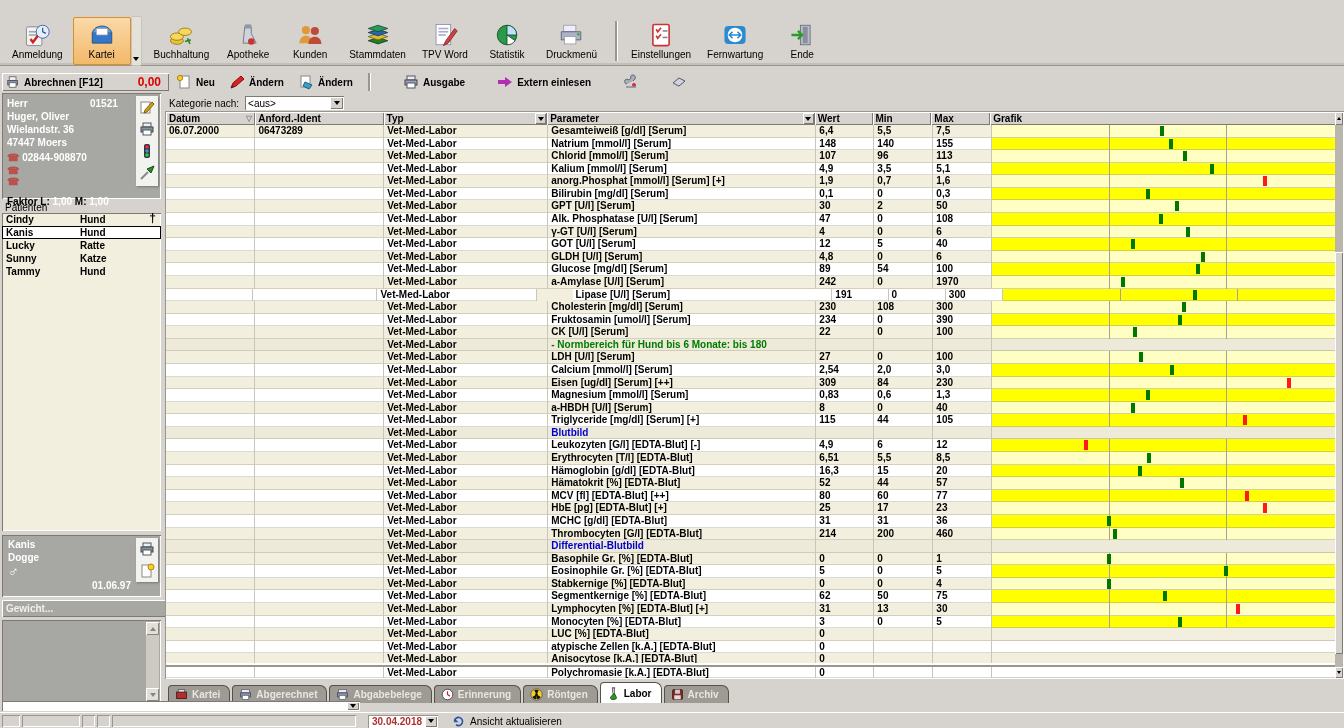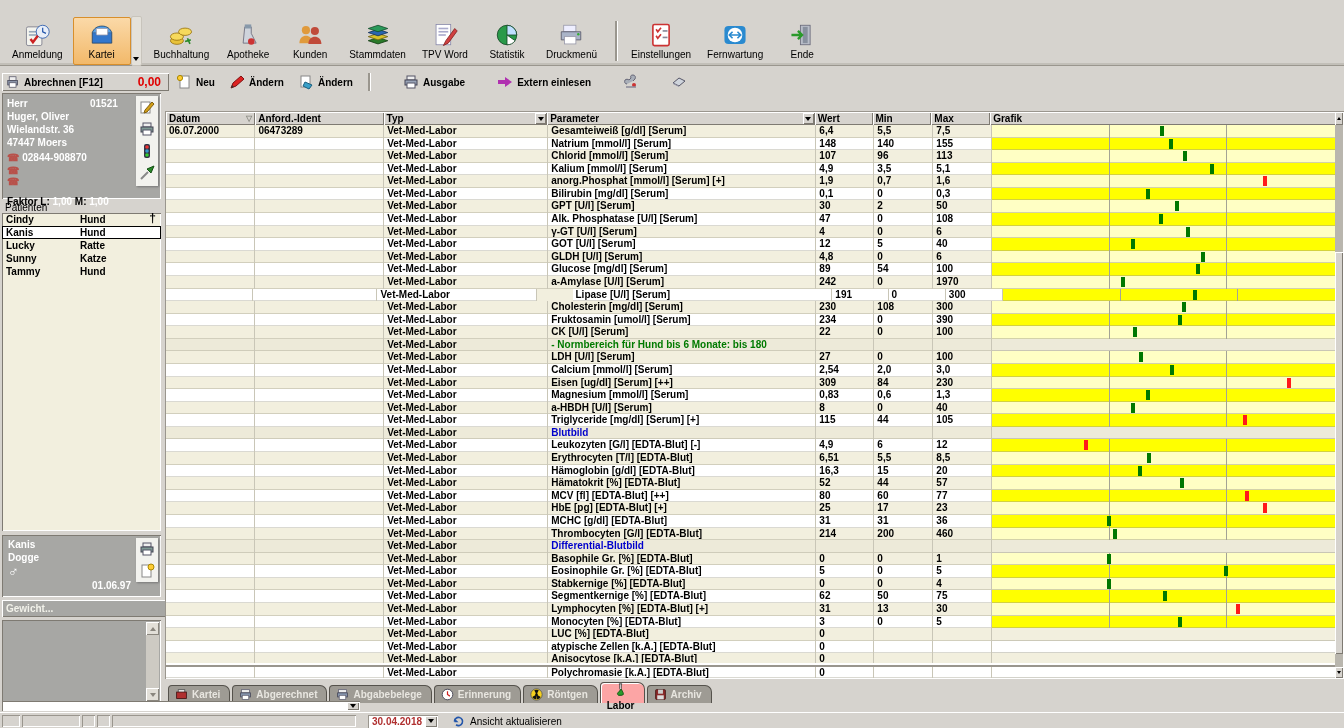--- a/index.html
+++ b/index.html
@@ -87,21 +87,21 @@
   .vscroll .sbtn{position:absolute;left:0;width:8px;background:#d6d3ce;box-shadow:inset 1px 1px 0 #fff,inset -1px -1px 0 #7e7a72;display:flex;align-items:center;justify-content:center;}
   .vscroll .sbtn .tri-u{border-left-width:2px;border-right-width:2px;border-bottom-width:3px;}
   .vscroll .sbtn .tri-d{border-left-width:2px;border-right-width:2px;border-top-width:3px;}
   .vscroll .thumb{position:absolute;left:0;width:8px;background:#d6d3ce;box-shadow:inset 1px 1px 0 #fff,inset -1px -1px 0 #7e7a72;}
   
   .tabbar{left:165px;top:682px;width:1179px;height:21px;display:flex;align-items:flex-end;padding-left:3px;}
   .tab{height:17px;display:flex;align-items:center;gap:4px;padding:0 9px 0 6px;margin-right:2px;background:#9e9b94;color:#e8e6e0;
        border:1px solid #55524c;border-bottom:none;border-radius:4px 7px 0 0;font-weight:bold;}
   .tab .ic{width:13px;height:13px;display:flex;}
   .tab .ic svg{width:13px;height:13px;}
-  .tab.selected{height:20px;background:#fca5a5;color:#000;box-shadow:inset 1px 1px 0 #fff;flex-direction:column;}
+  .tab.selected{height:20px;background:#ffffff;color:#000;box-shadow:inset 1px 1px 0 #fff;}
   
   .bottomcombo{left:2px;top:701px;width:358px;height:10px;background:#fff;}
   .bottomcombo .cbtn{position:absolute;right:1px;top:1px;bottom:1px;width:12px;background:#d6d3ce;box-shadow:inset 1px 1px 0 #fff,inset -1px -1px 0 #7e7a72;display:flex;align-items:center;justify-content:center;}
   .statusbar{left:0;top:712px;width:1344px;height:16px;background:#d6d3ce;border-top:1px solid #fff;display:flex;align-items:center;}
   .sseg{height:12px;margin-left:2px;box-shadow:inset 1px 1px 0 #9a968e, inset -1px -1px 0 #fff;}
   .datecombo{position:relative;height:13px;background:#fff;box-shadow:inset 1px 1px 0 #9a968e, inset -1px -1px 0 #fff;display:flex;align-items:center;padding:0 16px 0 4px;font-weight:bold;margin-left:12px;}
   .datecombo .cbtn{position:absolute;right:1px;top:1px;bottom:1px;width:12px;background:#d6d3ce;box-shadow:inset 1px 1px 0 #fff,inset -1px -1px 0 #7e7a72;display:flex;align-items:center;justify-content:center;}
   .refresh{display:flex;align-items:center;gap:5px;margin-left:14px;}
   .refresh .ic{width:13px;height:13px;display:flex;}
 </style>
@@ -414,20 +414,29 @@
       <div class="act-btn">
         <span class="ic">
           <svg viewBox="0 0 16 16">
             <path d="M2 9l6-5 6 3-6 5z" fill="#cfd4dc" stroke="#556"></path>
             <path d="M2 9l6 3v1l-6-3z" fill="#99a"></path>
           </svg>
         </span>
       </div>
     </div>
 
+  <div class="abs filterbar">
+    <span class="flabel">Kategorie nach:</span>
+    <div class="combo sunken" style="width:96px;">
+      <span>&lt;aus&gt;</span>
+      <span class="cbtn">
+          <span class="tri-d"></span>
+        </span>
+    </div>
+  </div>
 
   <div class="abs sunken2 grid">
     <div class="grid-header" id="grid-header">
         <div class="hcell" style="width: 88px;"><span>Datum</span><span class="sortg">▽</span></div>
         <div class="hcell" style="width: 128px;"><span>Anford.-Ident</span></div>
         <div class="hcell" style="width: 164px;"><span>Typ</span><span class="hdrop">
             <span class="tri-d"></span>
           </span></div>
         <div class="hcell" style="width: 270px;"><span>Parameter</span><span class="hdrop">
             <span class="tri-d"></span>

